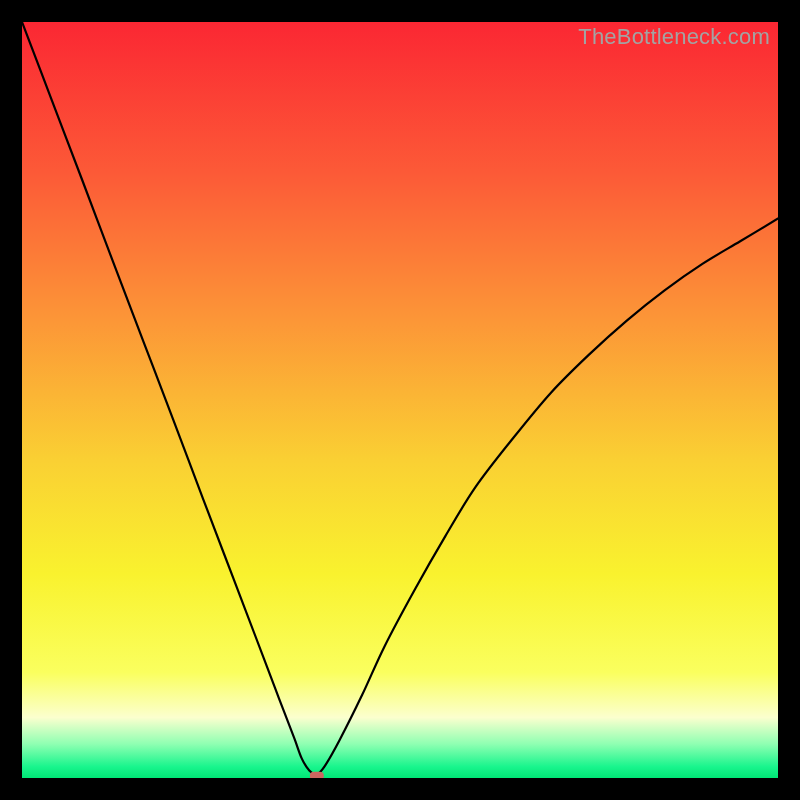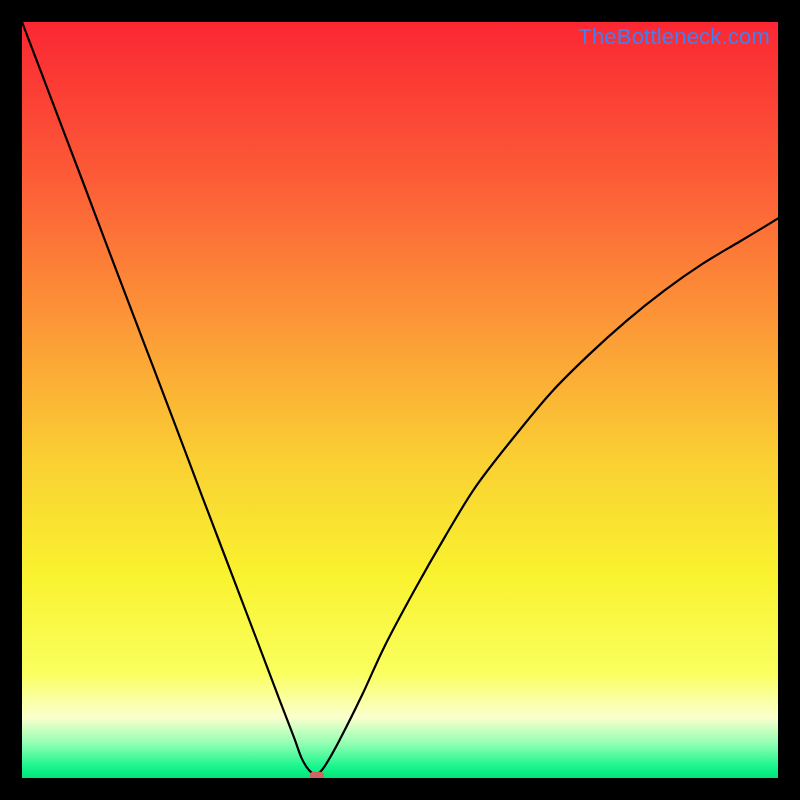--- a/index.html
+++ b/index.html
@@ -15,21 +15,21 @@
     left: 22px;
     top: 22px;
     width: 756px;
     height: 756px;
     background: #000000;
   }
   .watermark {
     position: absolute;
     top: 2px;
     right: 8px;
-    color: #3b82f6;
+    color: #a3a3a3;
     font-family: Arial, Helvetica, sans-serif;
     font-size: 22px;
     letter-spacing: 0.2px;
     z-index: 10;
   }
   svg {
     display: block;
     width: 756px;
     height: 756px;
   }

